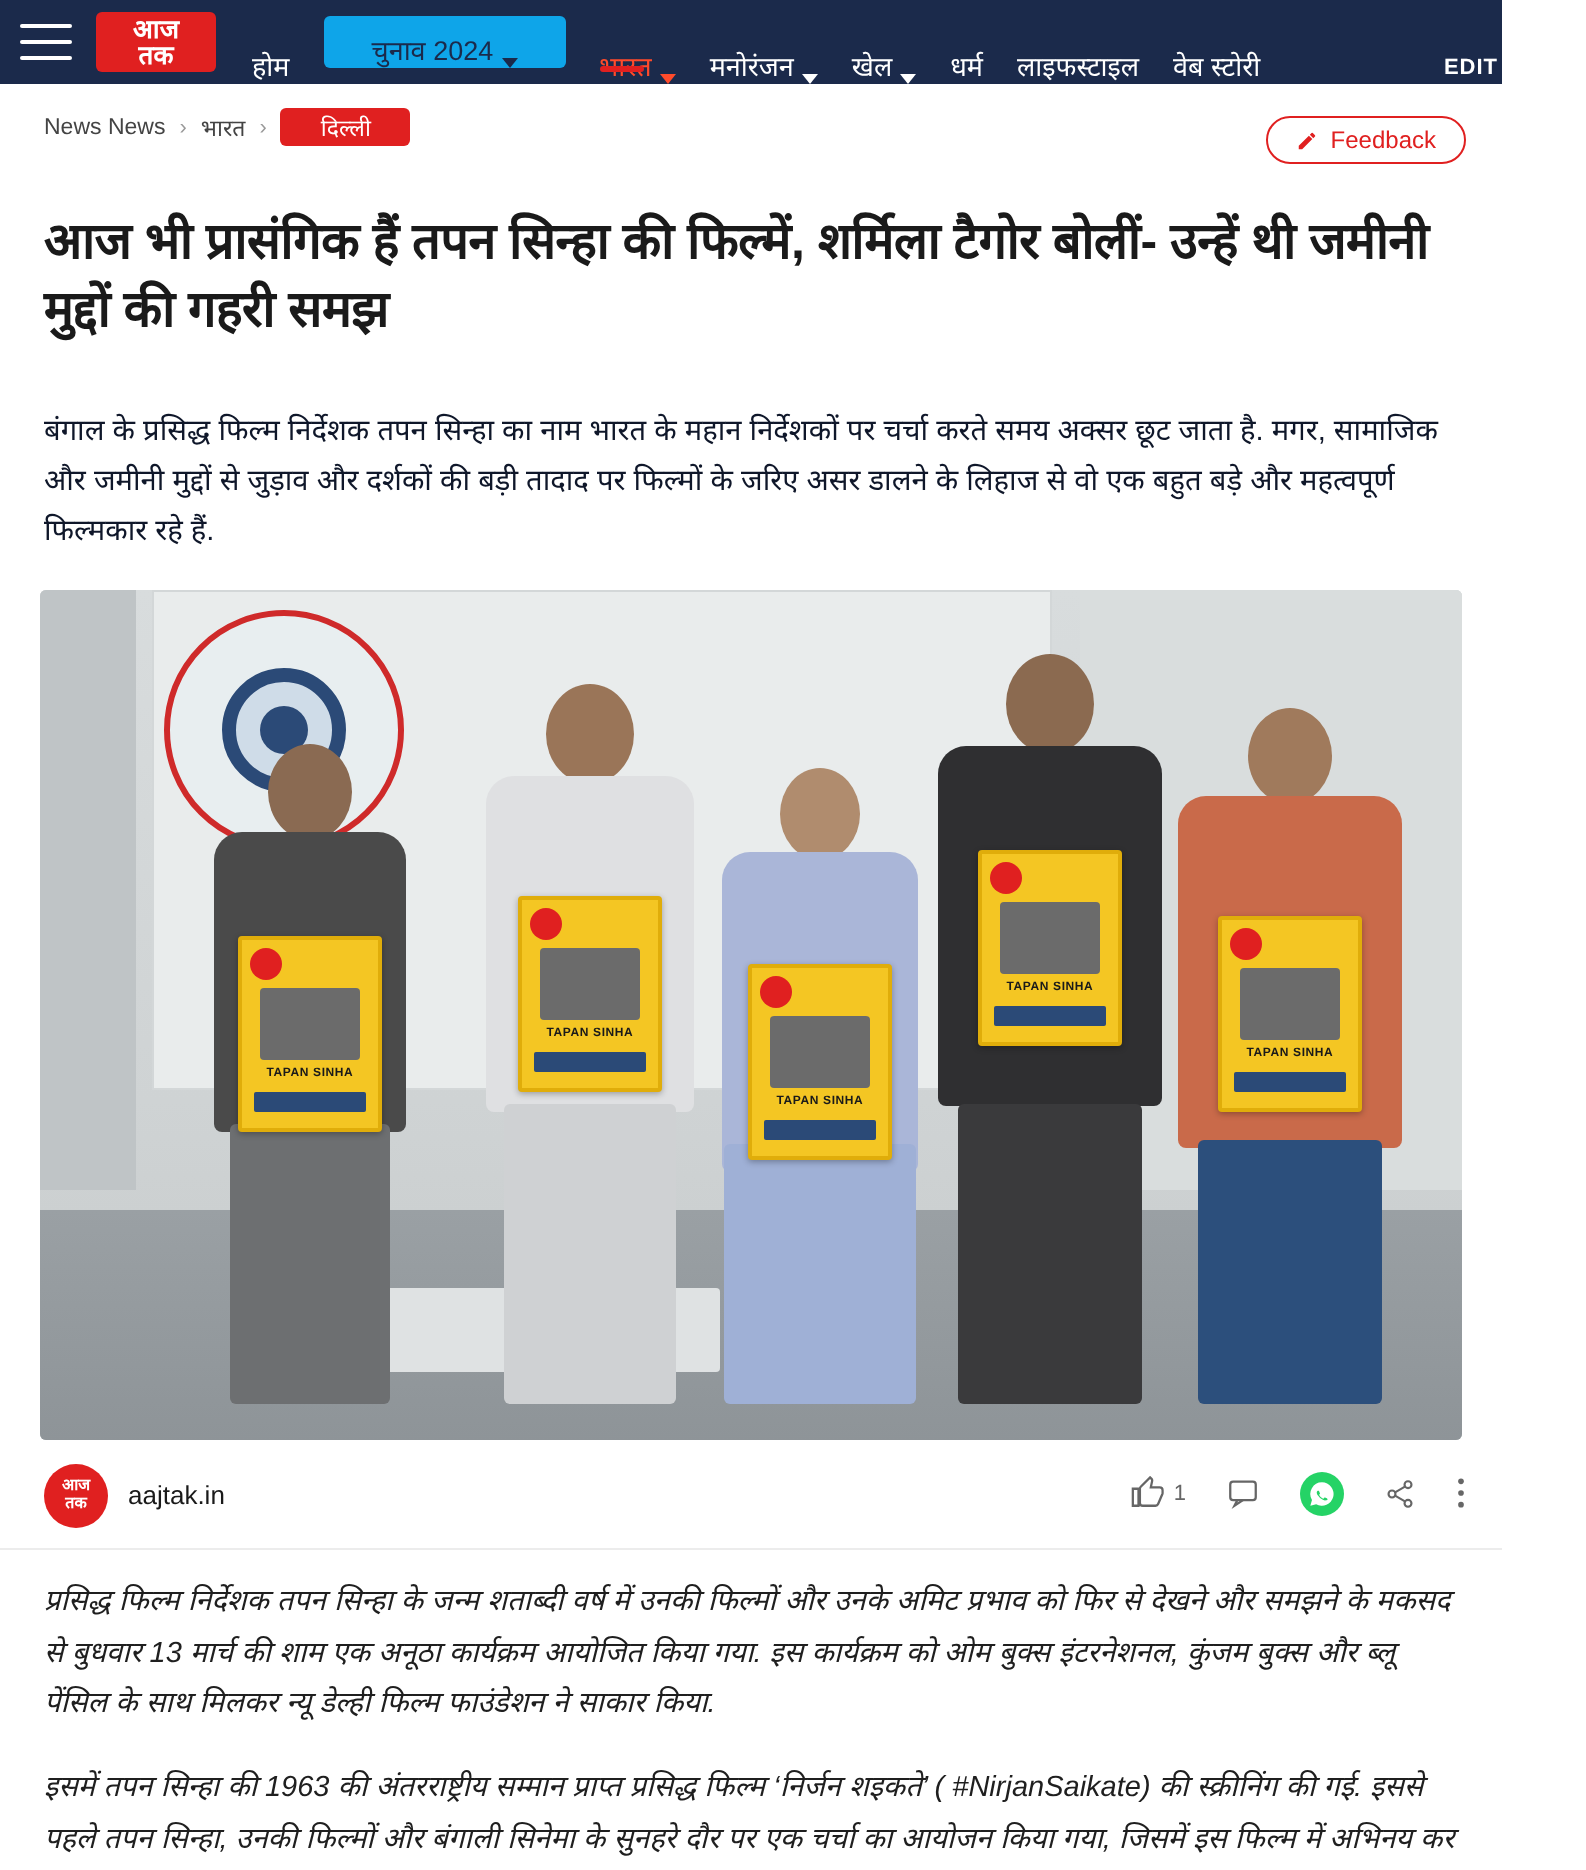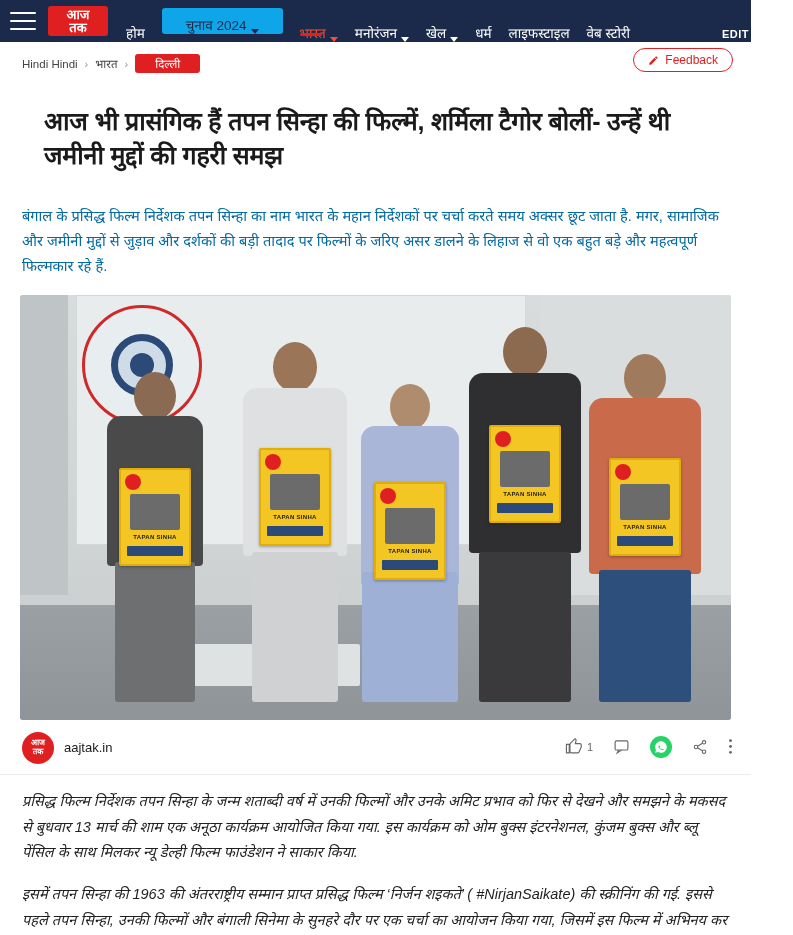--- a/index.html
+++ b/index.html
@@ -138,47 +138,46 @@
   .crumb-current {
     background: #e02020;
     color: #fff;
     font-size: 11.5px;
     padding: 2px 20px;
     border-radius: 3px;
   }
   .feedback {
     position: absolute;
     right: 18px;
-    top: 6px;
+    top: 16px;
     border: 1px solid #e02020;
     color: #e02020;
     border-radius: 16px;
     font-size: 12px;
     padding: 4px 14px;
     display: flex;
     align-items: center;
     gap: 6px;
     background: #fff;
     cursor: pointer;
   }
 
   
   .headline {
     font-size: 25px;
     line-height: 1.38;
     font-weight: bold;
     color: #1a1a1a;
     padding: 10px 22px 0 22px;
     letter-spacing: -0.2px;
-    margin-left: 22px;
   }
   .standfirst {
     font-size: 14.6px;
     line-height: 1.72;
-    color: #0369a1;
+    color: #0f172a;
     padding: 14px 22px 0 22px;
   }
 
   
   .hero-wrap {
     margin: 16px 20px 0 20px;
     position: relative;
     border-radius: 3px;
     overflow: hidden;
   }
@@ -363,21 +362,21 @@
       </div>
       <div class="navitem">
         <span>वेब स्टोरी</span>
       </div>
     </div>
 
     <div class="edit-right">EDIT</div>
   </div>
 
   <div class="crumbrow">
-    <span class="crumb">Hindi Hindi</span>
+    <span class="crumb">News News</span>
     <span class="crumb-sep">›</span>
     <span class="crumb">भारत</span>
     <span class="crumb-sep">›</span>
     <span class="crumb-current">दिल्ली</span>
 
     <div class="feedback">
       <svg width="11" height="11" viewBox="0 0 24 24">
         <path d="M3 17.25V21h3.75L17.81 9.94l-3.75-3.75L3 17.25zM20.7 7.04a1 1 0 000-1.41l-2.34-2.34a1 1 0 00-1.41 0l-1.83 1.83 3.75 3.75 1.83-1.83z" fill="#e02020"></path>
       </svg>
       <span>Feedback</span>

